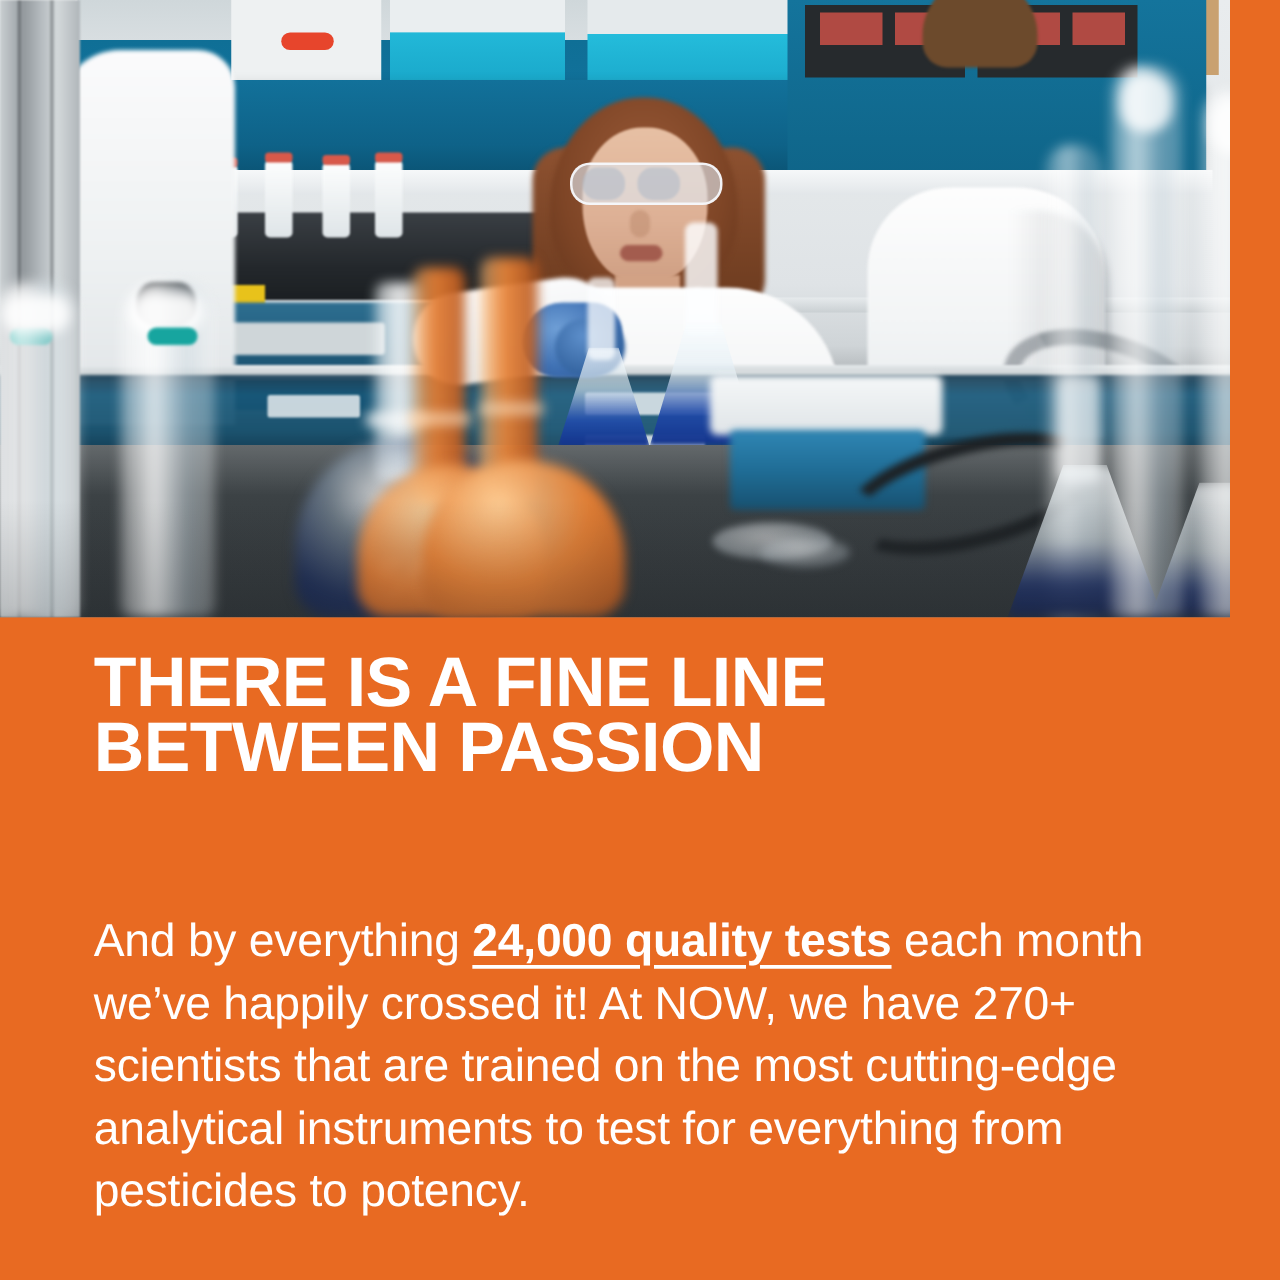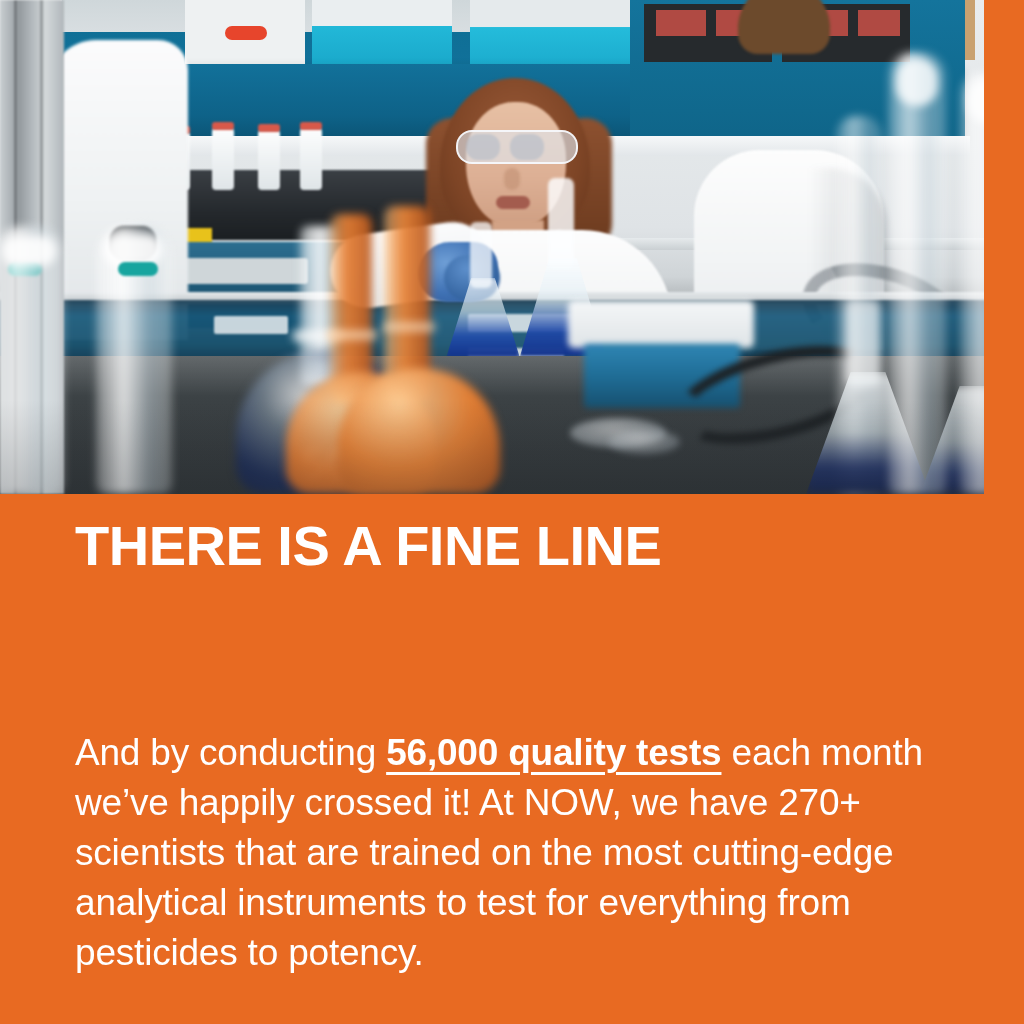--- a/index.html
+++ b/index.html
@@ -516,18 +516,19 @@
     <div class="ph fg" id="r2"></div>
     <div class="ph fg" id="r2cap"></div>
 
     <div class="ph" id="dof"></div>
   </div>
 
   <div id="panel">
 
     <div id="headline">
       <span class="hl">THERE IS A FINE LINE</span>
+      <span class="hl">BETWEEN PASSION</span>
     </div>
 
-    <p id="body"><span>And by conducting </span><span class="emph">56,000 quality tests</span><span> each month we’ve happily crossed it! At NOW, we have 270+ scientists that are trained on the most cutting-edge analytical instruments to test for everything from pesticides to potency.</span></p>
+    <p id="body"><span>And by everything </span><span class="emph">24,000 quality tests</span><span> each month we’ve happily crossed it! At NOW, we have 270+ scientists that are trained on the most cutting-edge analytical instruments to test for everything from pesticides to potency.</span></p>
 
   </div>
 </div>
 
 </body></html>

